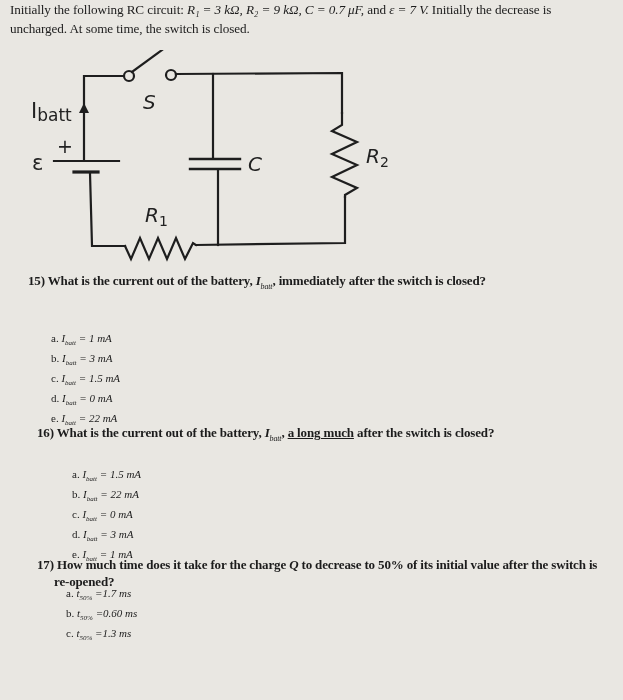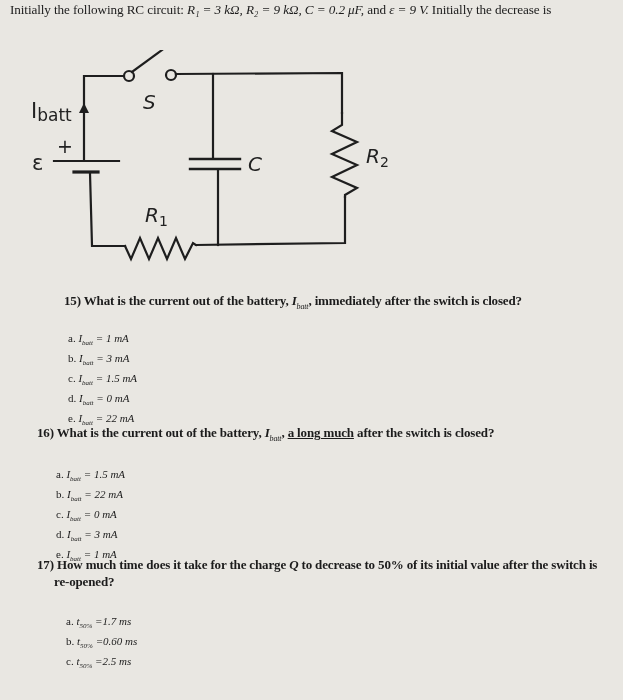--- a/index.html
+++ b/index.html
@@ -53,24 +53,25 @@
     .opt .sym { font-style: italic; }
     .opt .sym sub { font-size: 7px; font-style: italic; }
     .opt .eq { font-style: italic; }
   </style>
 </head>
 <body>
 
 <div class="abs intro">
   <span>Initially the following RC circuit: </span><i>R₁ = 3 kΩ,</i>
   <i>R₂ = 9 kΩ,</i>
-  <i>C = 0.2 μF,</i>
+  <i>C = 0.7 μF,</i>
   <span>and</span>
-  <i>ε = 9 V.</i>
+  <i>ε = 7 V.</i>
   <span>Initially the decrease is</span><br>
+  <span>uncharged. At some time, the switch is closed.</span>
 </div>
 
 <svg class="abs circuit" viewBox="0 50 420 225" width="420" height="225" xmlns="http://www.w3.org/2000/svg">
   <g stroke="#1e1e1e" stroke-width="2.2" fill="none" stroke-linecap="square">
 
     <path d="M84 160 L84 76 L124 76"></path>
 
     <circle cx="129" cy="76" r="5" fill="#e9e7e2"></circle>
     <circle cx="171" cy="75" r="5" fill="#e9e7e2"></circle>
     <line x1="132" y1="72" x2="162" y2="50"></line>
@@ -98,52 +99,52 @@
 
   <text x="31" y="118" font-size="21"><tspan>I</tspan><tspan dy="3" font-size="17">batt</tspan></text>
   <text x="143" y="109" font-size="20" font-style="italic">S</text>
   <text x="57" y="153" font-size="19">+</text>
   <text x="32" y="170" font-size="21">ε</text>
   <text x="248" y="171" font-size="20" font-style="italic">C</text>
   <text x="145" y="222" font-size="20" font-style="italic"><tspan>R</tspan><tspan dy="4" font-size="14" font-style="normal">1</tspan></text>
   <text x="366" y="163" font-size="20" font-style="italic"><tspan>R</tspan><tspan dy="4" font-size="14" font-style="normal">2</tspan></text>
 </svg>
 
-<div class="abs q" style="left:28px; top:292px;margin-left:36px;">
+<div class="abs q" style="left:28px; top:272px;">
   <span>15)</span>
   <span>What is the current out of the battery,</span>
   <i><span>I</span><sub>batt</sub></i><span>, immediately after the switch is closed?</span>
 </div>
-<div class="abs opts" style="left:68px; top:331px;">
+<div class="abs opts" style="left:51px; top:331px;">
   <div class="opt"><span class="lbl">a.</span> <span class="sym"><span>I</span><sub>batt</sub></span> <span class="eq">= 1 mA</span></div>
   <div class="opt"><span class="lbl">b.</span> <span class="sym"><span>I</span><sub>batt</sub></span> <span class="eq">= 3 mA</span></div>
   <div class="opt"><span class="lbl">c.</span> <span class="sym"><span>I</span><sub>batt</sub></span> <span class="eq">= 1.5 mA</span></div>
   <div class="opt"><span class="lbl">d.</span> <span class="sym"><span>I</span><sub>batt</sub></span> <span class="eq">= 0 mA</span></div>
   <div class="opt"><span class="lbl">e.</span> <span class="sym"><span>I</span><sub>batt</sub></span> <span class="eq">= 22 mA</span></div>
 </div>
 
 <div class="abs q" style="left:37px; top:424px;">
   <span>16)</span>
   <span>What is the current out of the battery,</span>
   <i><span>I</span><sub>batt</sub></i><span>,</span>
   <span class="ul">a long much</span>
   <span>after the switch is closed?</span>
 </div>
-<div class="abs opts" style="left:56px; top:467px;">
+<div class="abs opts" style="left:72px; top:467px;">
   <div class="opt"><span class="lbl">a.</span> <span class="sym"><span>I</span><sub>batt</sub></span> <span class="eq">= 1.5 mA</span></div>
   <div class="opt"><span class="lbl">b.</span> <span class="sym"><span>I</span><sub>batt</sub></span> <span class="eq">= 22 mA</span></div>
   <div class="opt"><span class="lbl">c.</span> <span class="sym"><span>I</span><sub>batt</sub></span> <span class="eq">= 0 mA</span></div>
   <div class="opt"><span class="lbl">d.</span> <span class="sym"><span>I</span><sub>batt</sub></span> <span class="eq">= 3 mA</span></div>
   <div class="opt"><span class="lbl">e.</span> <span class="sym"><span>I</span><sub>batt</sub></span> <span class="eq">= 1 mA</span></div>
 </div>
 
 <div class="abs q" style="left:37px; top:556px; width:580px;">
   <span>17)</span>
   <span>How much time does it take for the charge</span>
   <i>Q</i>
   <span>to decrease to 50% of its initial value after the switch is</span><br>
   <span style="padding-left:17px;">re-opened?</span>
 </div>
-<div class="abs opts" style="left:66px; top:614px;">
+<div class="abs opts" style="left:66px; top:586px;">
   <div class="opt"><span class="lbl">a.</span> <span class="sym"><span>t</span><sub>50%</sub></span> <span class="eq">=1.7 ms</span></div>
   <div class="opt"><span class="lbl">b.</span> <span class="sym"><span>t</span><sub>50%</sub></span> <span class="eq">=0.60 ms</span></div>
-  <div class="opt"><span class="lbl">c.</span> <span class="sym"><span>t</span><sub>50%</sub></span> <span class="eq">=2.5 ms</span></div>
+  <div class="opt"><span class="lbl">c.</span> <span class="sym"><span>t</span><sub>50%</sub></span> <span class="eq">=1.3 ms</span></div>
 </div>
 
 </body></html>

